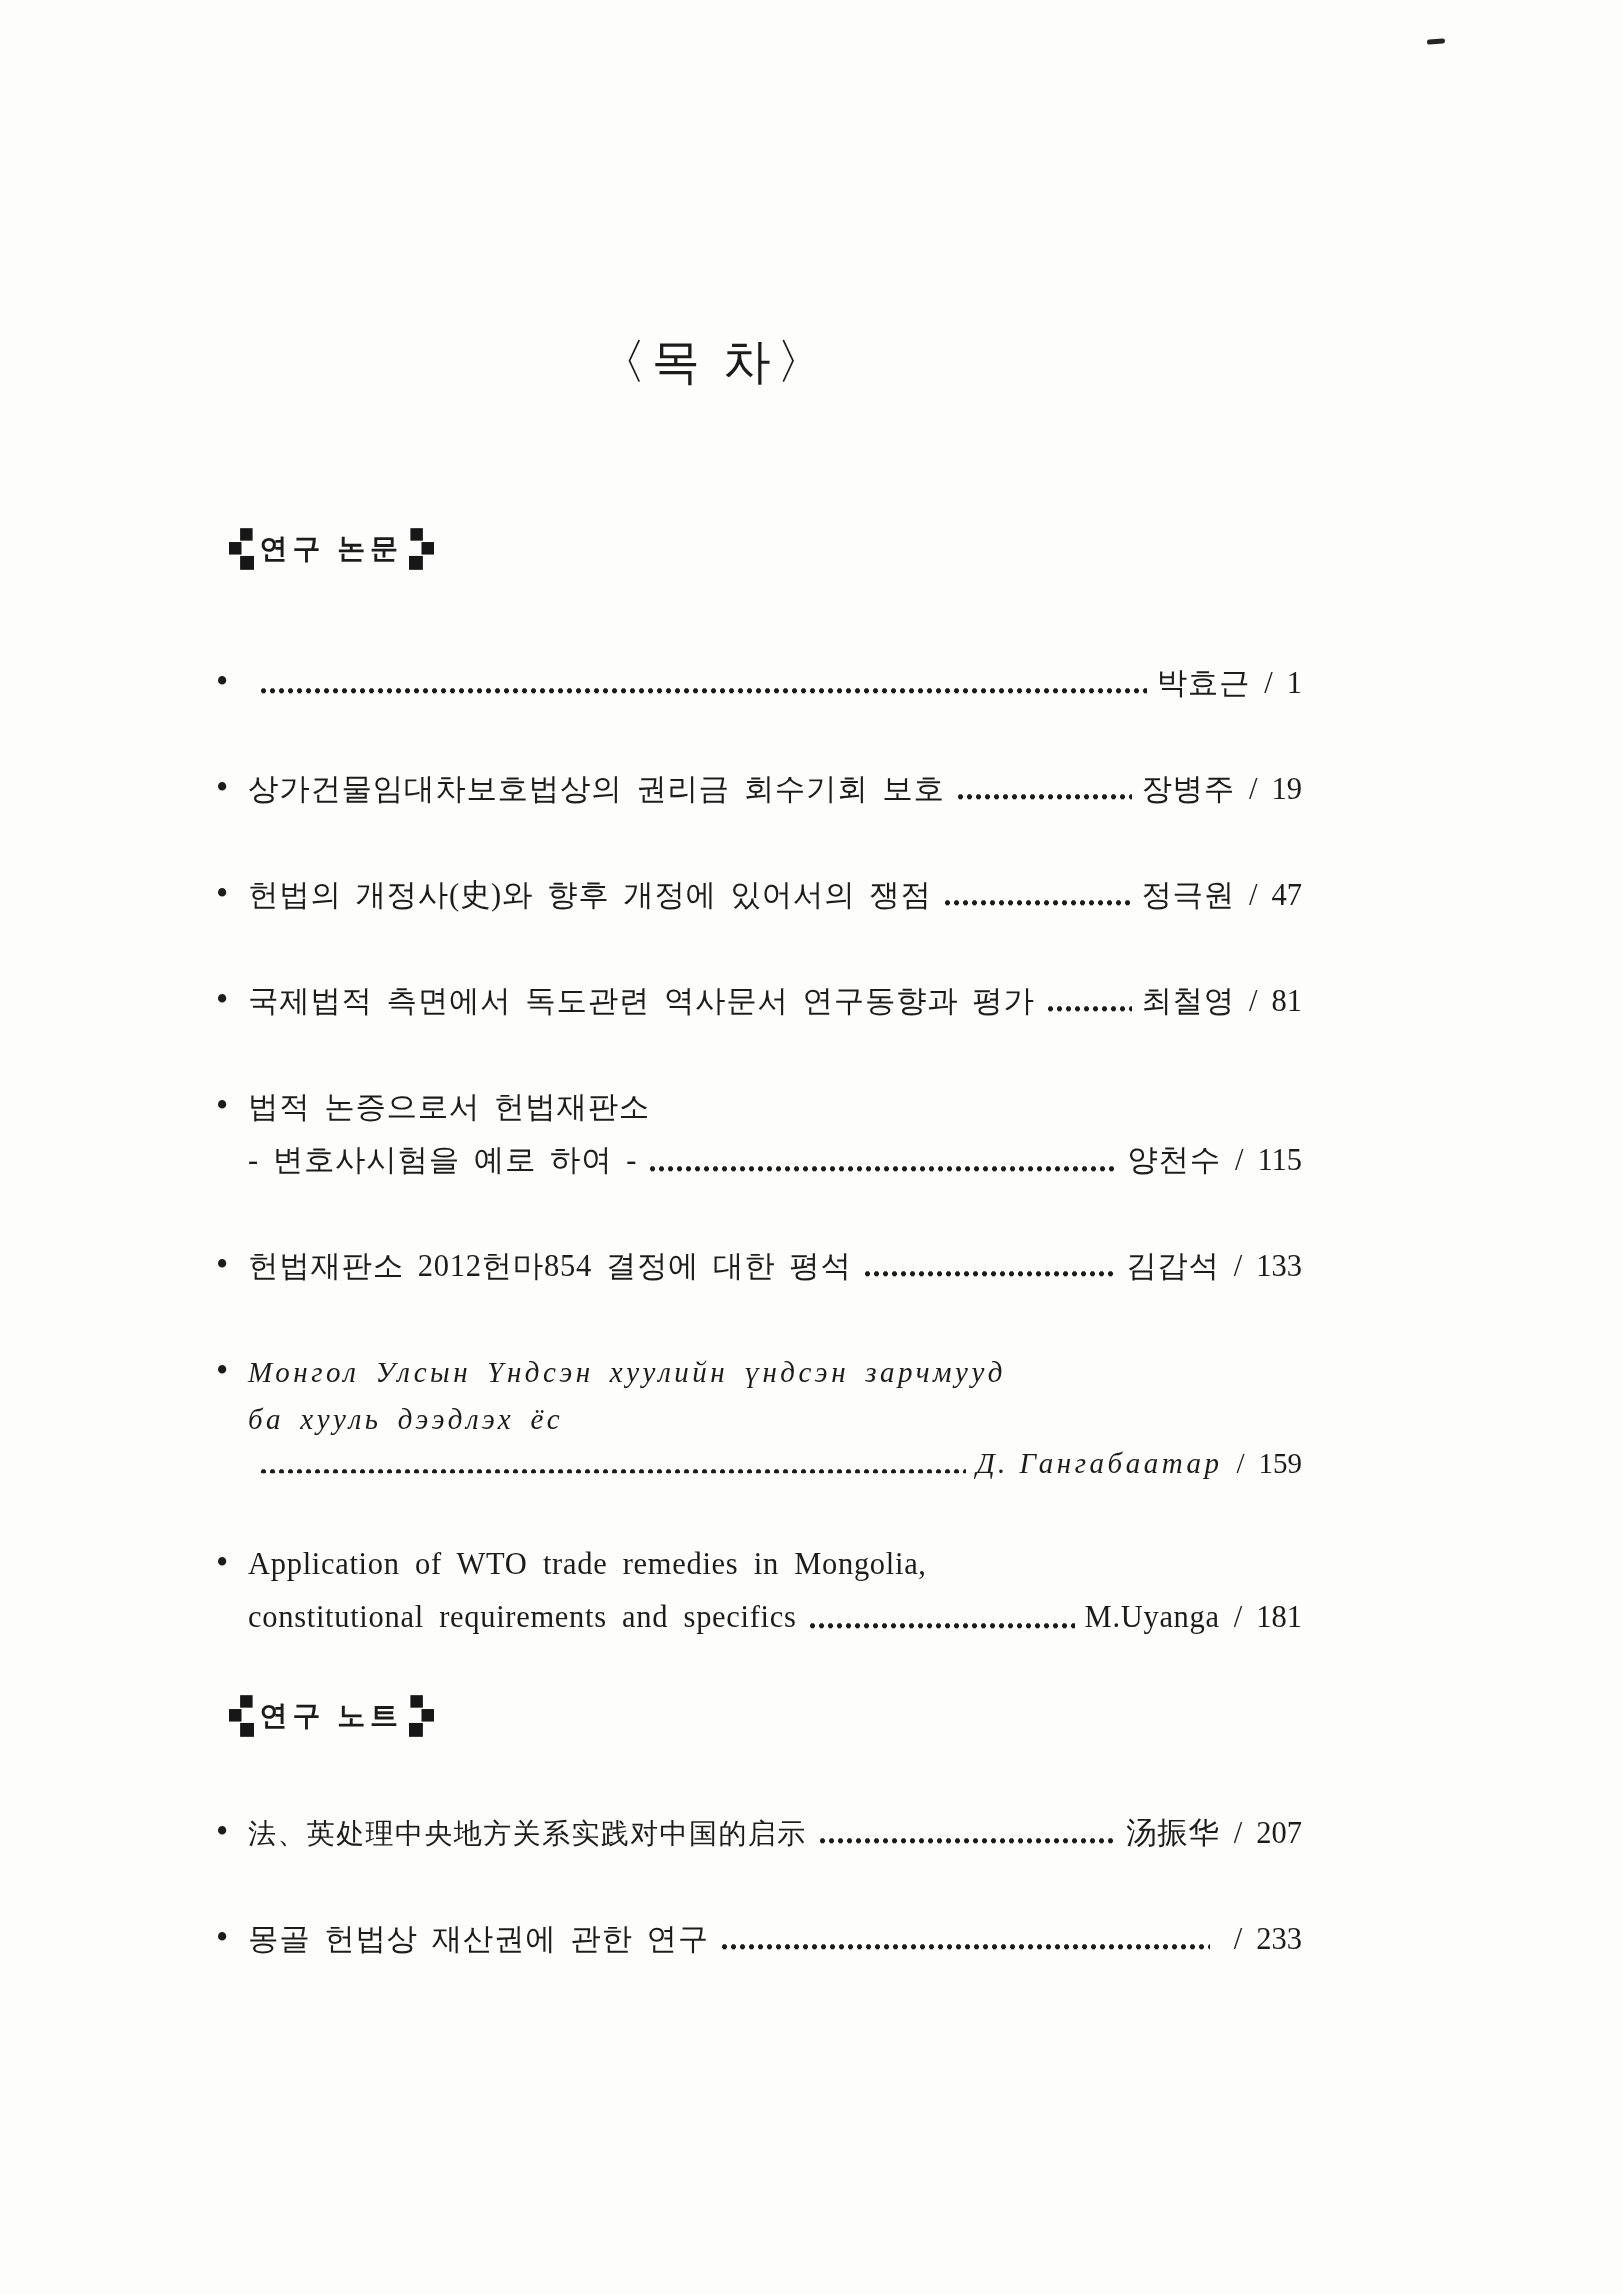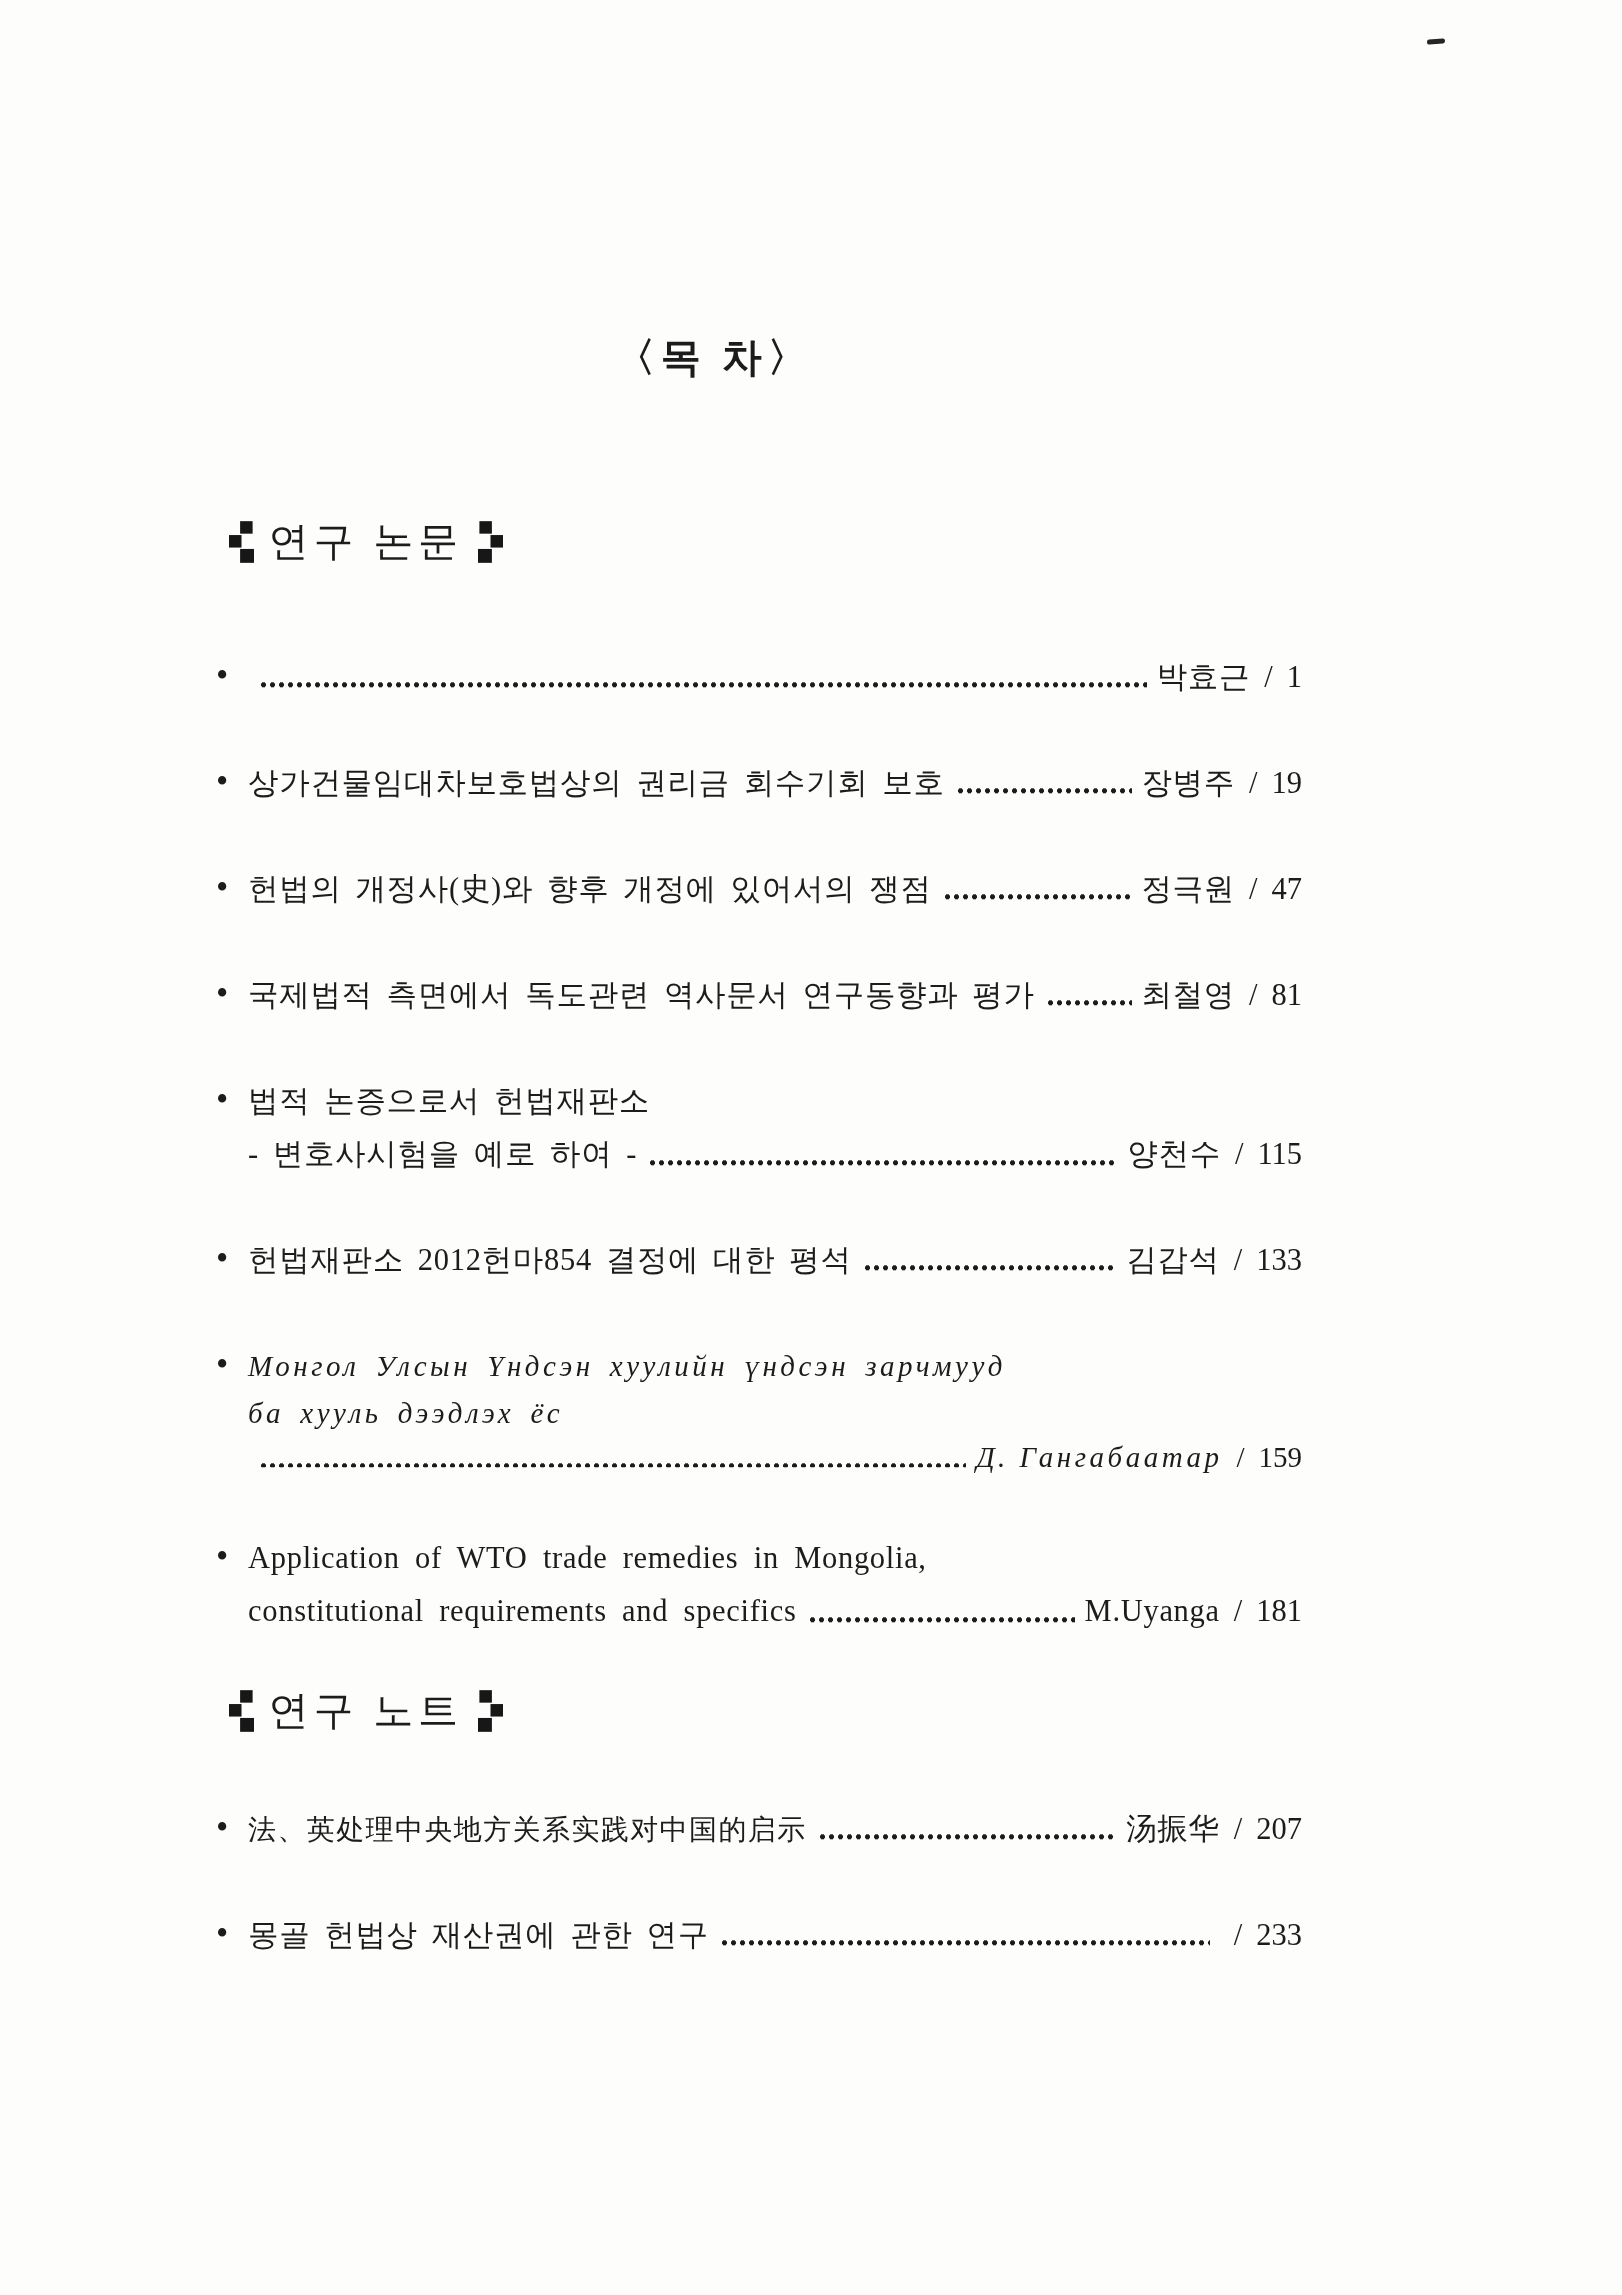--- a/index.html
+++ b/index.html
@@ -20,33 +20,33 @@
     width: 18px;
     height: 4.9px;
     background: #262626;
     border-radius: 2.1px;
     transform: rotate(-5deg);
   }
   .content {
     padding: 338px 320px 0 216px;
   }
   .doc-title {
-    font-size: 40px;
-    font-weight: 700;
+    font-size: 48px;
+    font-weight: 400;
     text-align: center;
     margin: 0 90px 0 0;
     letter-spacing: 5.5px;
     line-height: 1;
   }
   .section-header {
     display: flex;
     align-items: center;
-    gap: 15px;
-    font-size: 40px;
-    font-weight: 400;
+    gap: 6px;
+    font-size: 28px;
+    font-weight: 700;
     letter-spacing: 4.9px;
     margin-left: 12.5px;
     line-height: 1.1;
   }
   .s0 .section-header { margin-top: 142px; margin-bottom: 85px; }
   .s1 .section-header {  margin-bottom: 68px; }
   .orn { display: inline-block; flex: 0 0 auto; }
   .orn svg { display: block; }
   .orn rect { fill: #171717; }
 

